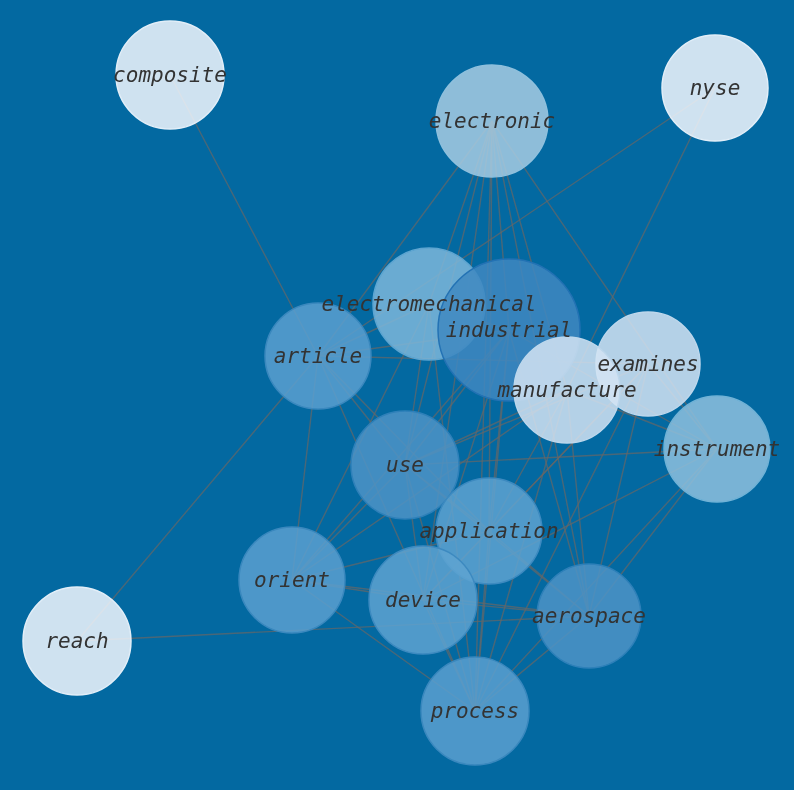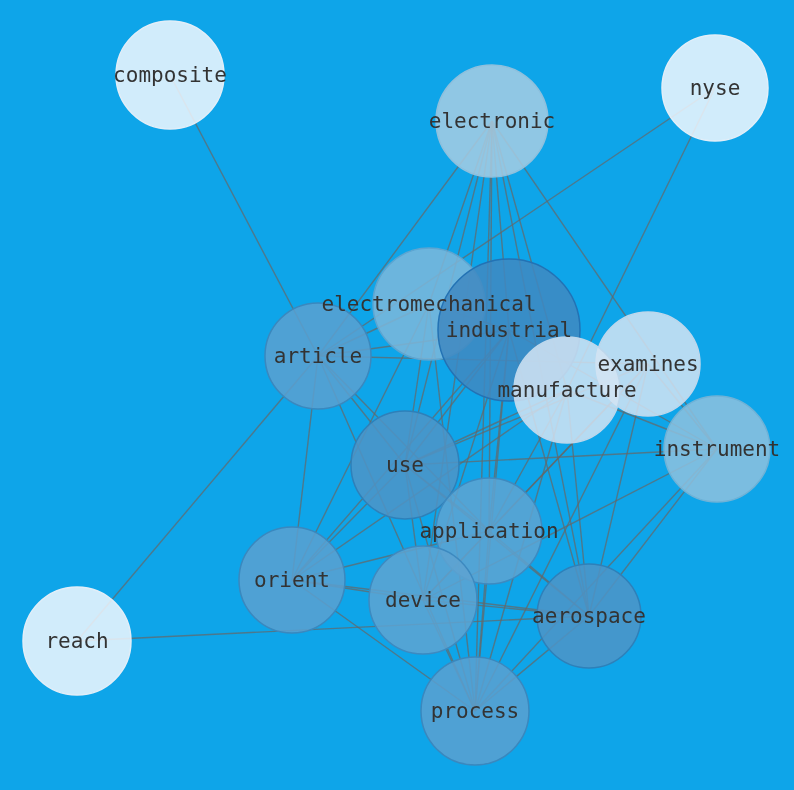--- a/index.html
+++ b/index.html
@@ -4,22 +4,23 @@
 <style>
   html, body {
     margin: 0;
     padding: 0;
     background: #ffffff;
   }
   .canvas-wrap {
     position: relative;
     width: 794px;
     height: 790px;
-    background: #0ea5e9;
+    background: #0369a1;
     overflow: hidden;
+    font-style: italic;
   }
   svg text {
     font-family: "DejaVu Sans Mono", "Liberation Mono", monospace;
   }
 </style>
 </head>
 <body>
 
 <div class="canvas-wrap">
   <svg id="graph-svg" width="794" height="790" viewBox="0 0 794 790" xmlns="http://www.w3.org/2000/svg">

